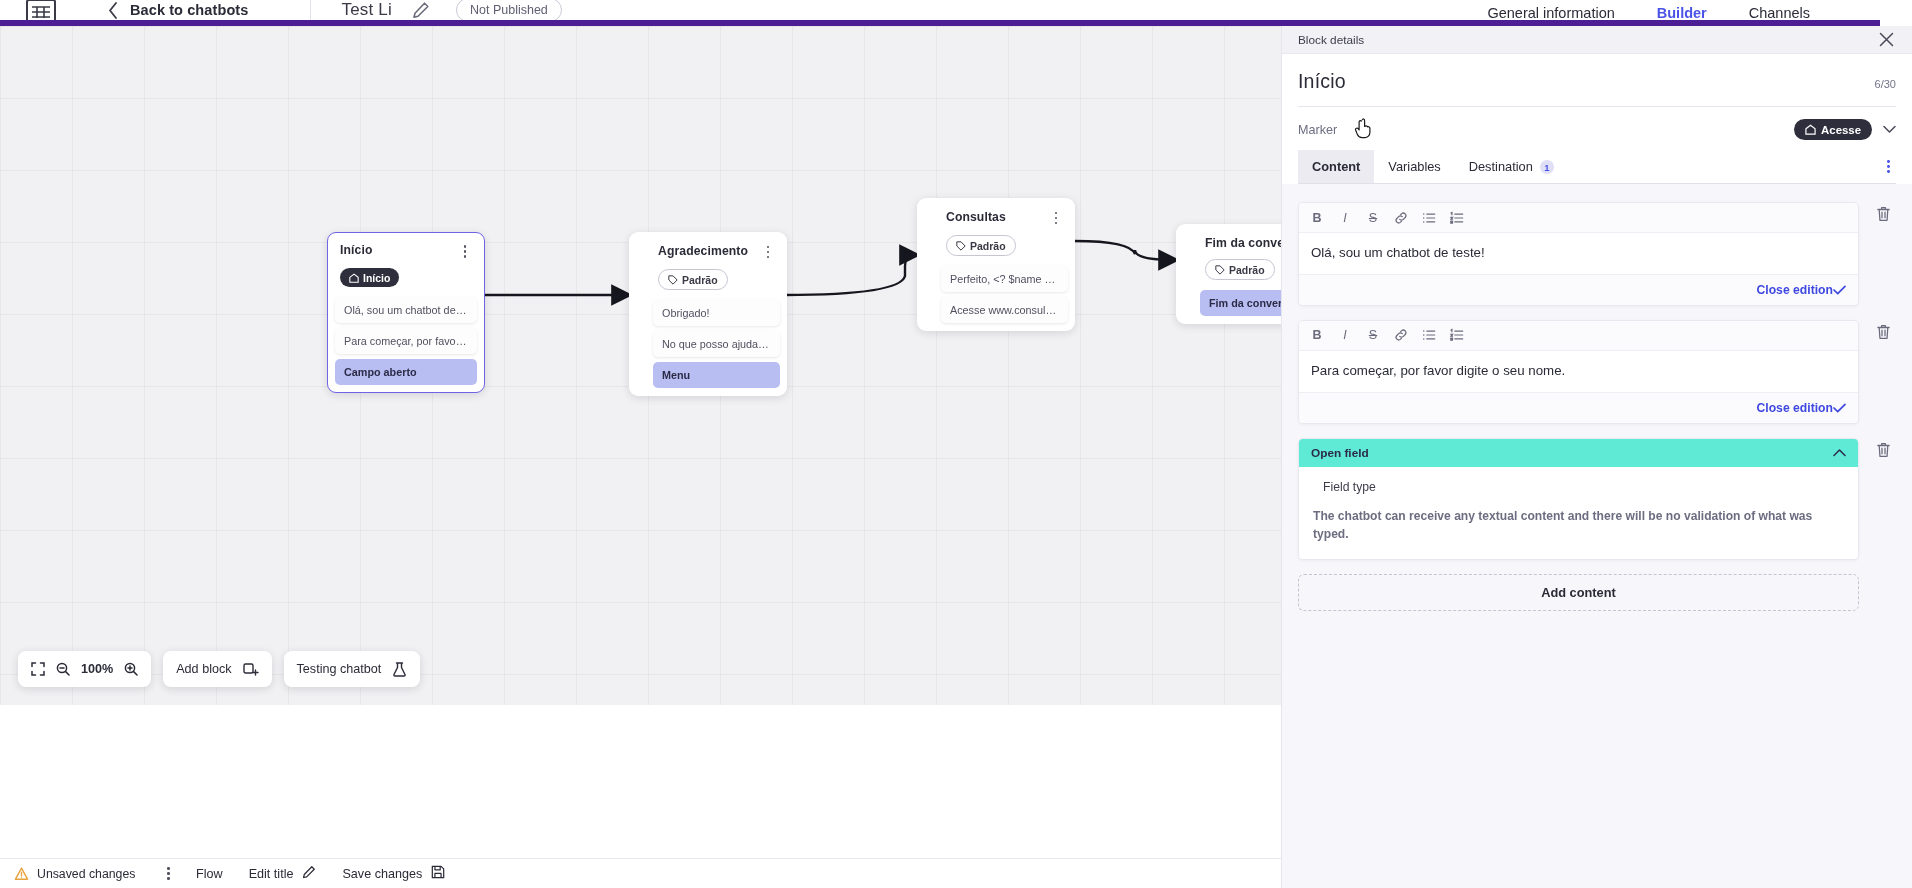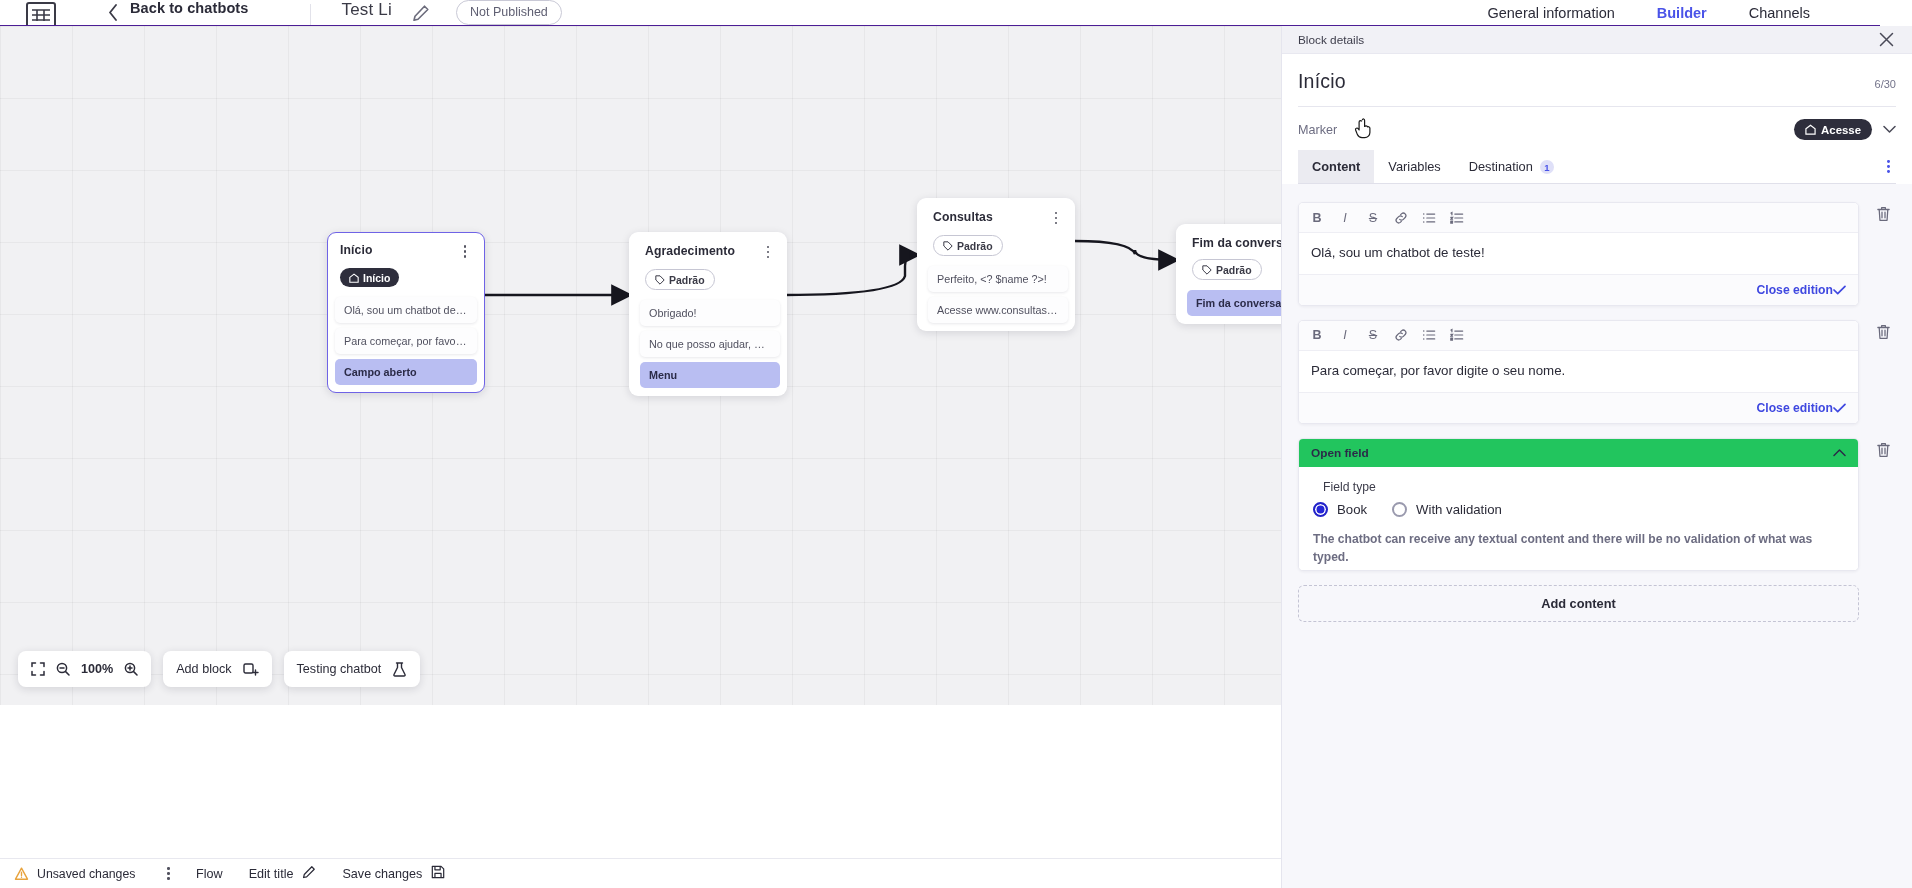--- a/index.html
+++ b/index.html
@@ -9,22 +9,22 @@
     overflow: hidden;
     font-family: "Liberation Sans", sans-serif;
     background: #ffffff;
     color: #2c2c3a;
   }
   .app { position: relative; width: 1912px; height: 888px; }
 
   
   .topbar {
     position: absolute; top: 0; left: 0; width: 1880px; height: 26px;
-    background: #ffffff; display: flex; 
-    border-bottom: 1px solid #4c1d95;
+    background: #ffffff; display: flex; align-items: center;
+    border-bottom: 6px solid #4c1d95;
     z-index: 30; overflow: hidden;
   }
   .logo-box {
     margin-left: 26px; width: 30px; height: 26px;
     border: 2px solid #3a3a46; border-radius: 3px;
     display:flex; align-items:center; justify-content:center;
     position: relative; top: 2px;
   }
   .logo-box svg { display:block; }
   .back-chev { margin-left: 52px; color:#3a3a46; display:flex; align-items:center; }
@@ -56,21 +56,21 @@
       linear-gradient(to right, rgba(0,0,0,0.045) 1px, transparent 1px) 0 0/72px 72px,
       linear-gradient(to bottom, rgba(0,0,0,0.045) 1px, transparent 1px) 0 0/72px 72px,
       #f1f1f3;
     overflow:hidden;
   }
   .edges { position:absolute; inset:0; pointer-events:none; }
 
   .node {
     position:absolute; background:#ffffff; border-radius:9px;
     box-shadow: 0 2px 9px rgba(25,25,50,.13);
-    padding: 12px 0 8px 4px; width:158px;
+    padding: 12px 0 8px 17px; width:158px;
   }
   .node.selected { border:1.6px solid #6f63e6; padding: 10.4px 0 6.4px 0; }
   .node-head { display:flex; align-items:flex-start; padding: 0 12px; }
   .node-title { font-size:12.2px; font-weight:700; color:#2b2b38; flex:1; letter-spacing:.1px;}
   .kebab { width:14px; height:16px; display:flex; flex-direction:column; gap:2.4px;
            align-items:center; justify-content:center; cursor:pointer; }
   .kebab i { width:2.6px; height:2.6px; border-radius:50%; background:#52525f; display:block;}
   .tag {
     display:inline-flex; align-items:center; gap:4px; margin: 9px 12px 0 12px;
     border-radius:12px; padding: 3.5px 9px; font-size:10.5px; font-weight:700;
@@ -167,25 +167,25 @@
   .close-edition { font-size:12.2px; color:#3f48e0; font-weight:600; cursor:pointer; display:flex; align-items:center; gap:0;}
   .trash {
     width:26px; margin-left:11px; margin-top:4px; display:flex; align-items:flex-start;
     justify-content:center; color:#6a6a7c; cursor:pointer;
   }
   .openfield {
     flex:1; border-radius:5px; overflow:hidden; box-shadow:0 1px 3px rgba(30,30,60,.06);
     background:#fff; border:1px solid #e8e8f0;
   }
   .of-head {
-    background:#22c55e; padding: 7px 12px; display:flex; align-items:center;
+    background:#5eead4; padding: 7px 12px; display:flex; align-items:center;
     font-size:11.8px; color:#2b2b48; font-weight:600; cursor:pointer;
   }
   .of-head .chev { margin-left:auto; color:#2b2b48; display:flex;}
-  .of-body { padding: 13px 14px 4px 14px; background:#fff;}
+  .of-body { padding: 13px 14px 16px 14px; background:#fff;}
   .of-label { font-size:12.2px; color:#3c3c4a; margin-left:10px;}
   .radio-row { display:flex; align-items:center; gap:9px; margin-top:8px;}
   .radio { width:15px; height:15px; border-radius:50%; border:2px solid #9a9aae; background:#fff; flex:none; cursor:pointer;}
   .radio.on { border:2px solid #2323c9; background:#2626d6; box-shadow: inset 0 0 0 1.5px #fff, inset 0 0 0 3.5px #2626d6;}
   .radio-lbl { font-size:13.2px; color:#2b2b38; margin-right:16px;}
   .of-desc { margin-top:13px; font-size:12.1px; color:#6d6d82; line-height:1.5;font-weight:bold;}
   .add-content {
     margin-top:4px; border:1.5px dashed #c4c4d4; border-radius:6px; height:37px;
     display:flex; align-items:center; justify-content:center;
     font-size:12.8px; color:#2b2b38; font-weight:600; cursor:pointer; background:#f7f7fb;
@@ -557,26 +557,20 @@
           <div class="of-head">
             <span>Open field</span>
             <span class="chev">
               <svg width="13" height="9" viewBox="0 0 13 9" fill="none" stroke="#2b2b48" stroke-width="1.5" stroke-linecap="round" stroke-linejoin="round">
                   <path d="M1 7.5L6.5 2 12 7.5"></path>
                 </svg>
             </span>
           </div>
           <div class="of-body">
             <div class="of-label">Field type</div>
-            <div class="radio-row">
-              <span class="radio on"></span>
-              <span class="radio-lbl">Book</span>
-              <span class="radio"></span>
-              <span class="radio-lbl">With validation</span>
-            </div>
             <div class="of-desc">The chatbot can receive any textual content and there will be no validation of what was typed.</div>
           </div>
         </div>
         <div class="trash">
           <svg width="15" height="16" viewBox="0 0 16 17" fill="none" stroke="#6a6a7c" stroke-width="1.35" stroke-linecap="round" stroke-linejoin="round">
               <path d="M2 3.7h12M6 3.7V1.8h4v1.9M3.4 3.7l.8 11.5h7.6l.8-11.5"></path>
               <path d="M6.4 6.6v6M9.6 6.6v6"></path>
             </svg>
         </div>
       </div>

